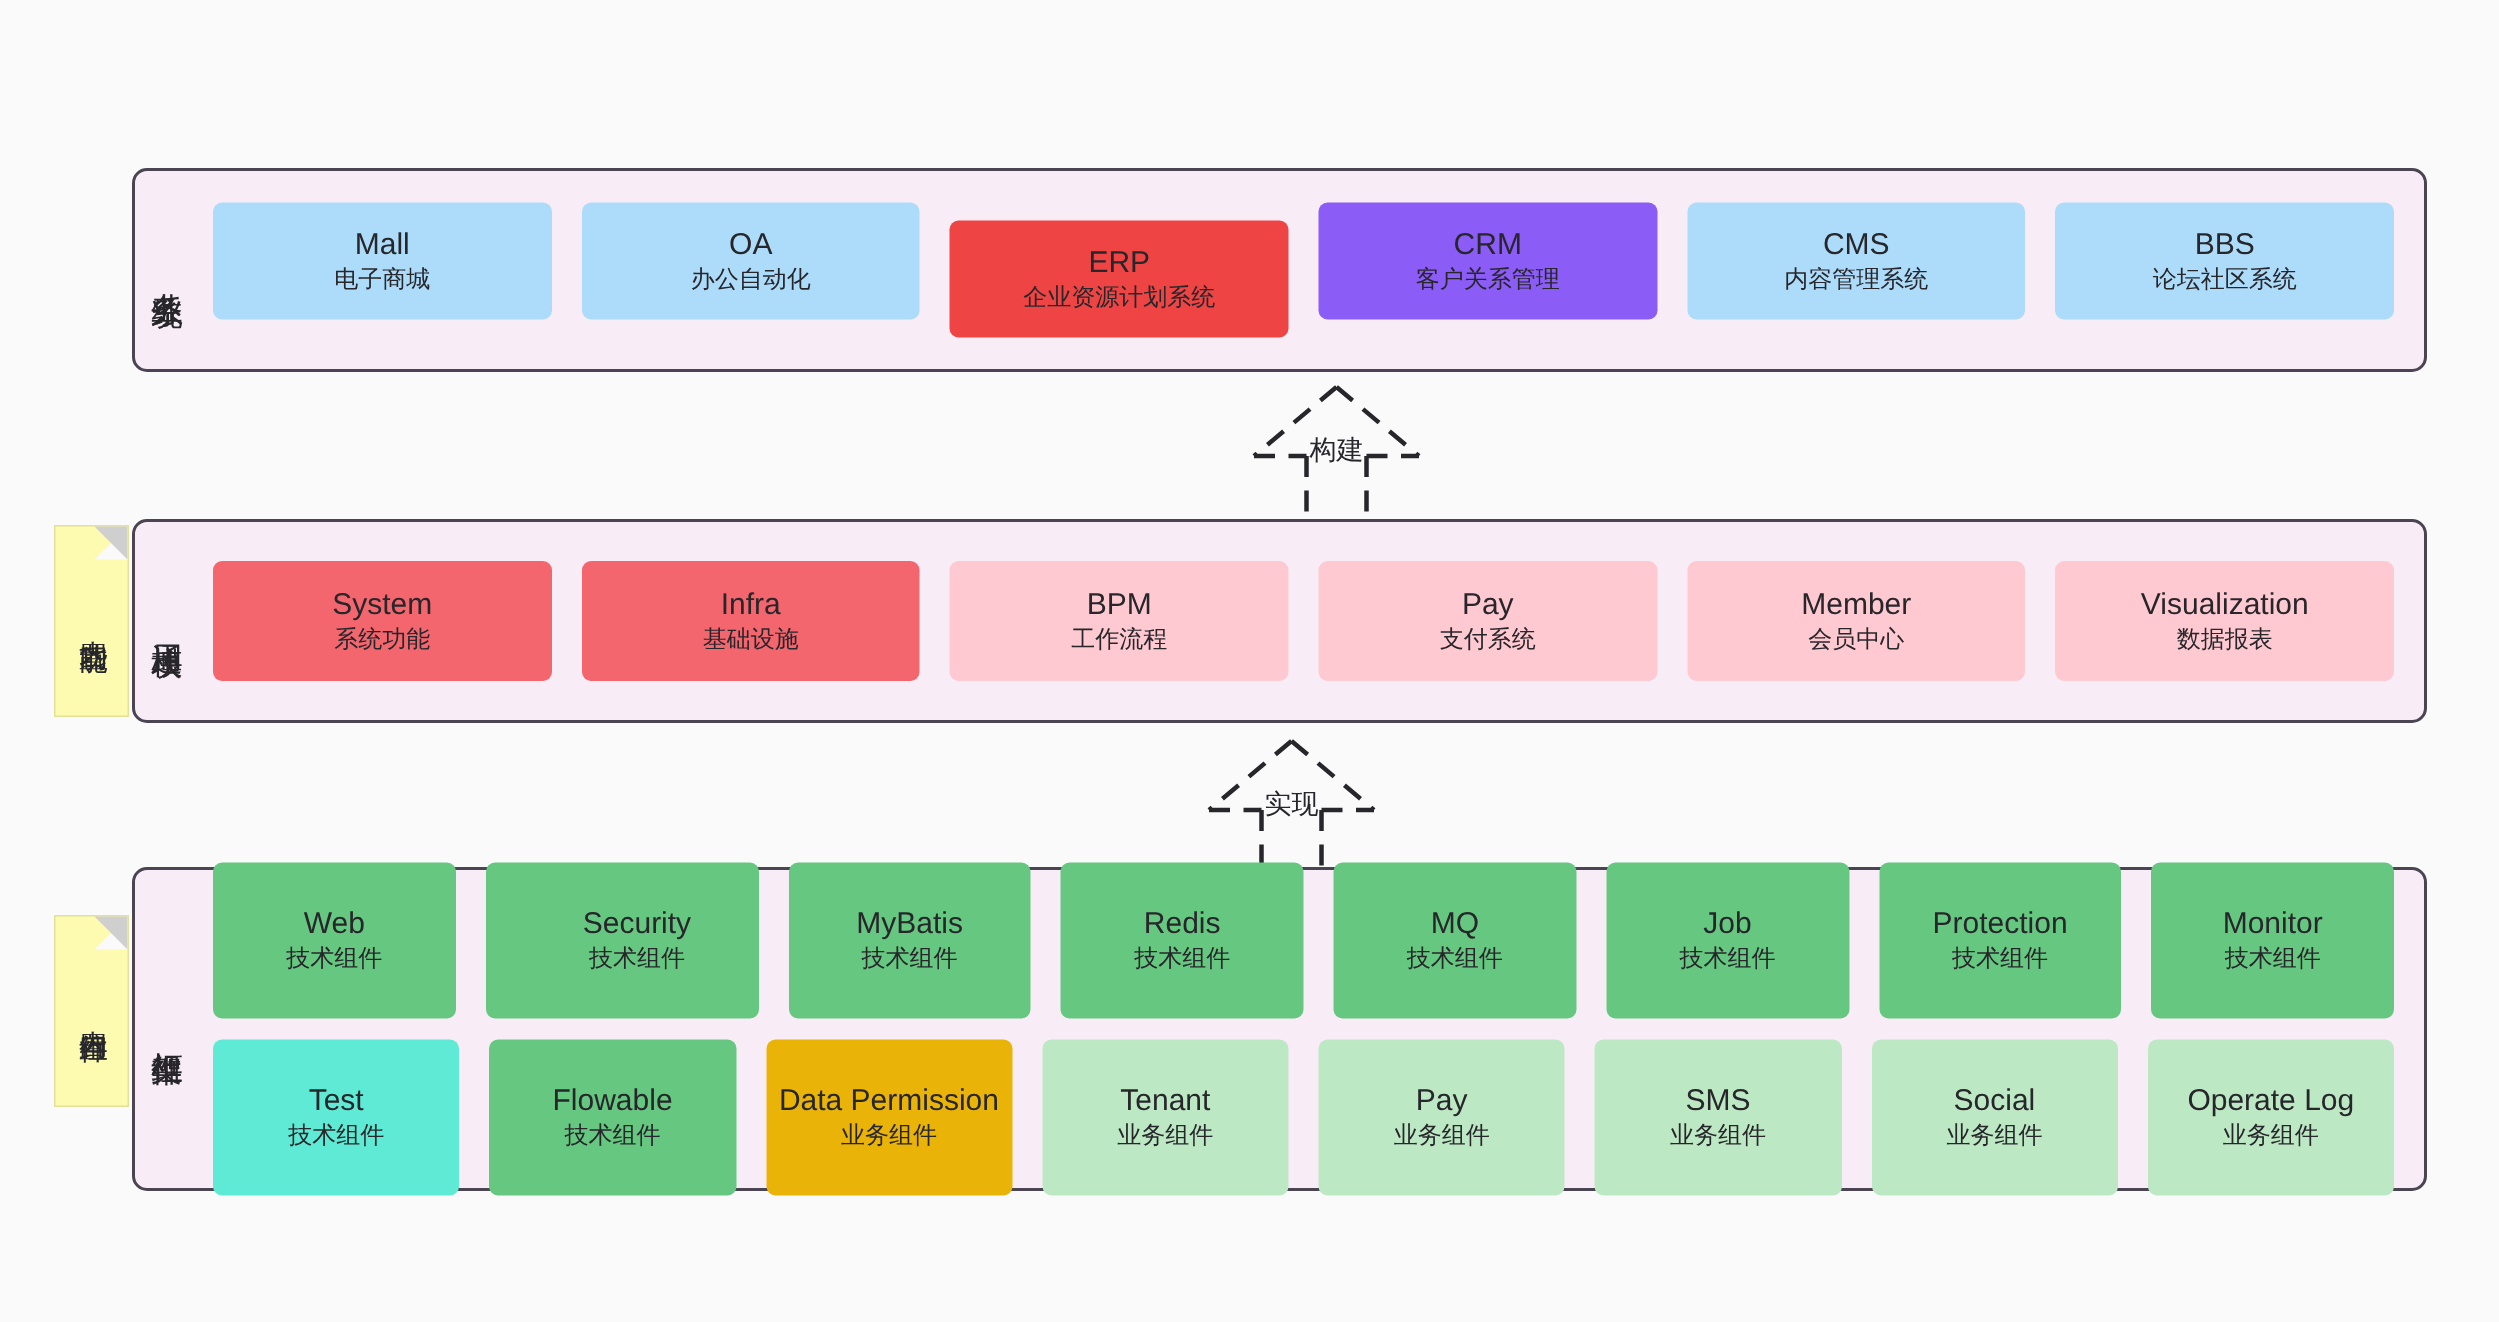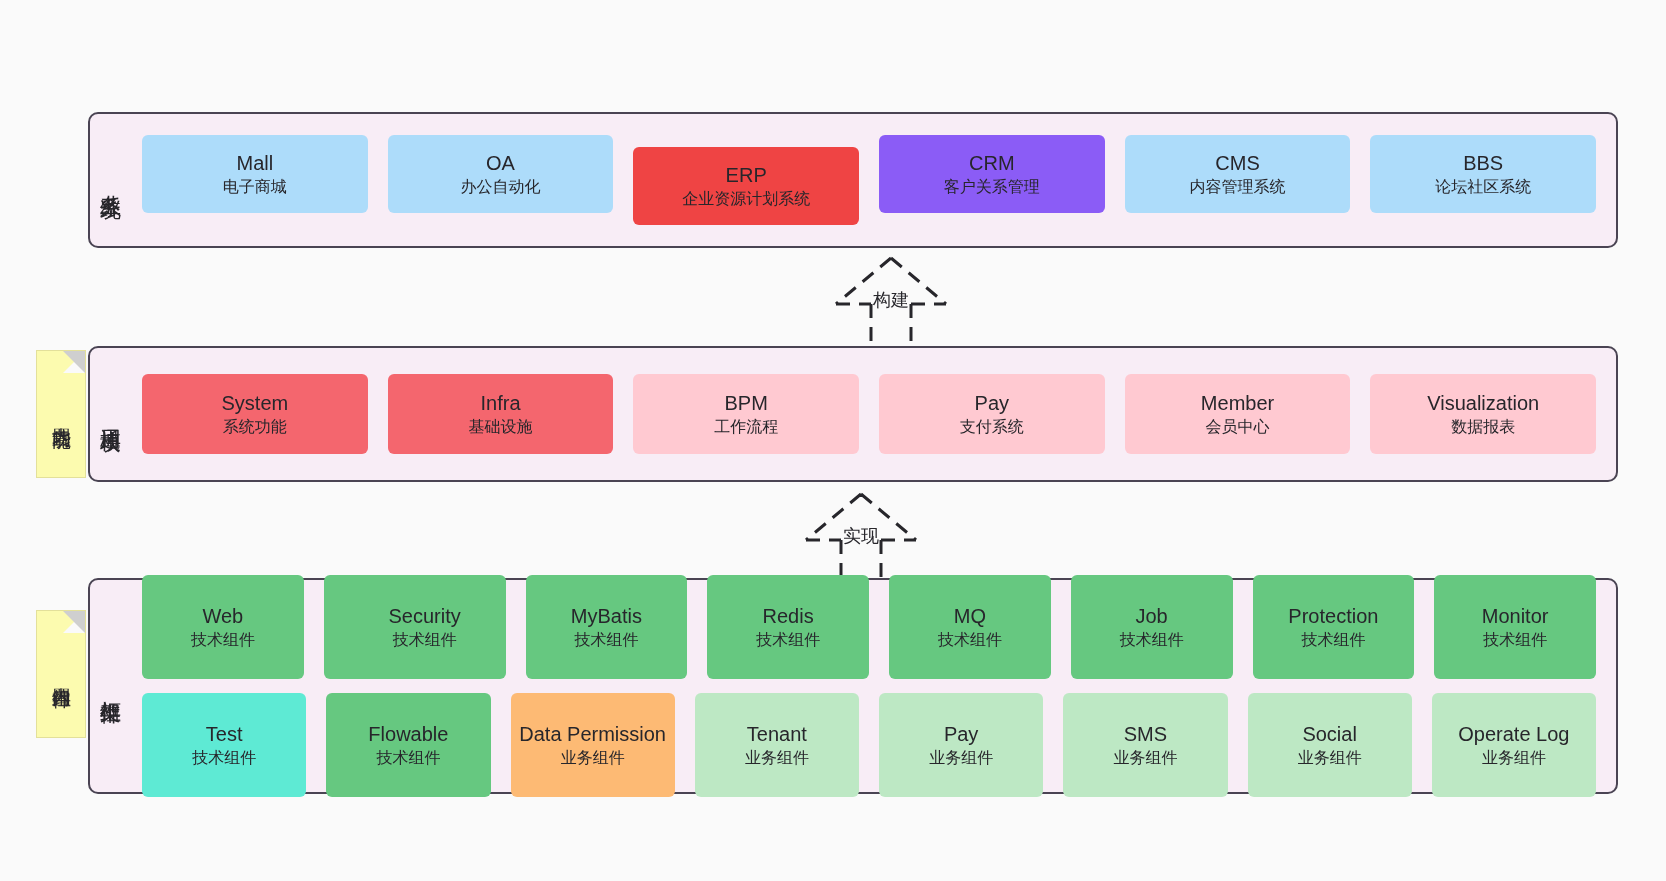--- a/index.html
+++ b/index.html
@@ -271,21 +271,21 @@
 
       <div class="row">
         <div class="card small" style="background: #5eead4;">
           <span class="t1">Test</span>
           <span class="t2">技术组件</span>
         </div>
         <div class="card small" style="background: rgb(102, 200, 128);">
           <span class="t1">Flowable</span>
           <span class="t2">技术组件</span>
         </div>
-        <div class="card small" style="background: #fdba74;">
+        <div class="card small" style="background: #eab308;">
           <span class="t1">Data Permission</span>
           <span class="t2">业务组件</span>
         </div>
         <div class="card small" style="background: rgb(189, 232, 196);">
           <span class="t1">Tenant</span>
           <span class="t2">业务组件</span>
         </div>
         <div class="card small" style="background: rgb(189, 232, 196);">
           <span class="t1">Pay</span>
           <span class="t2">业务组件</span>

